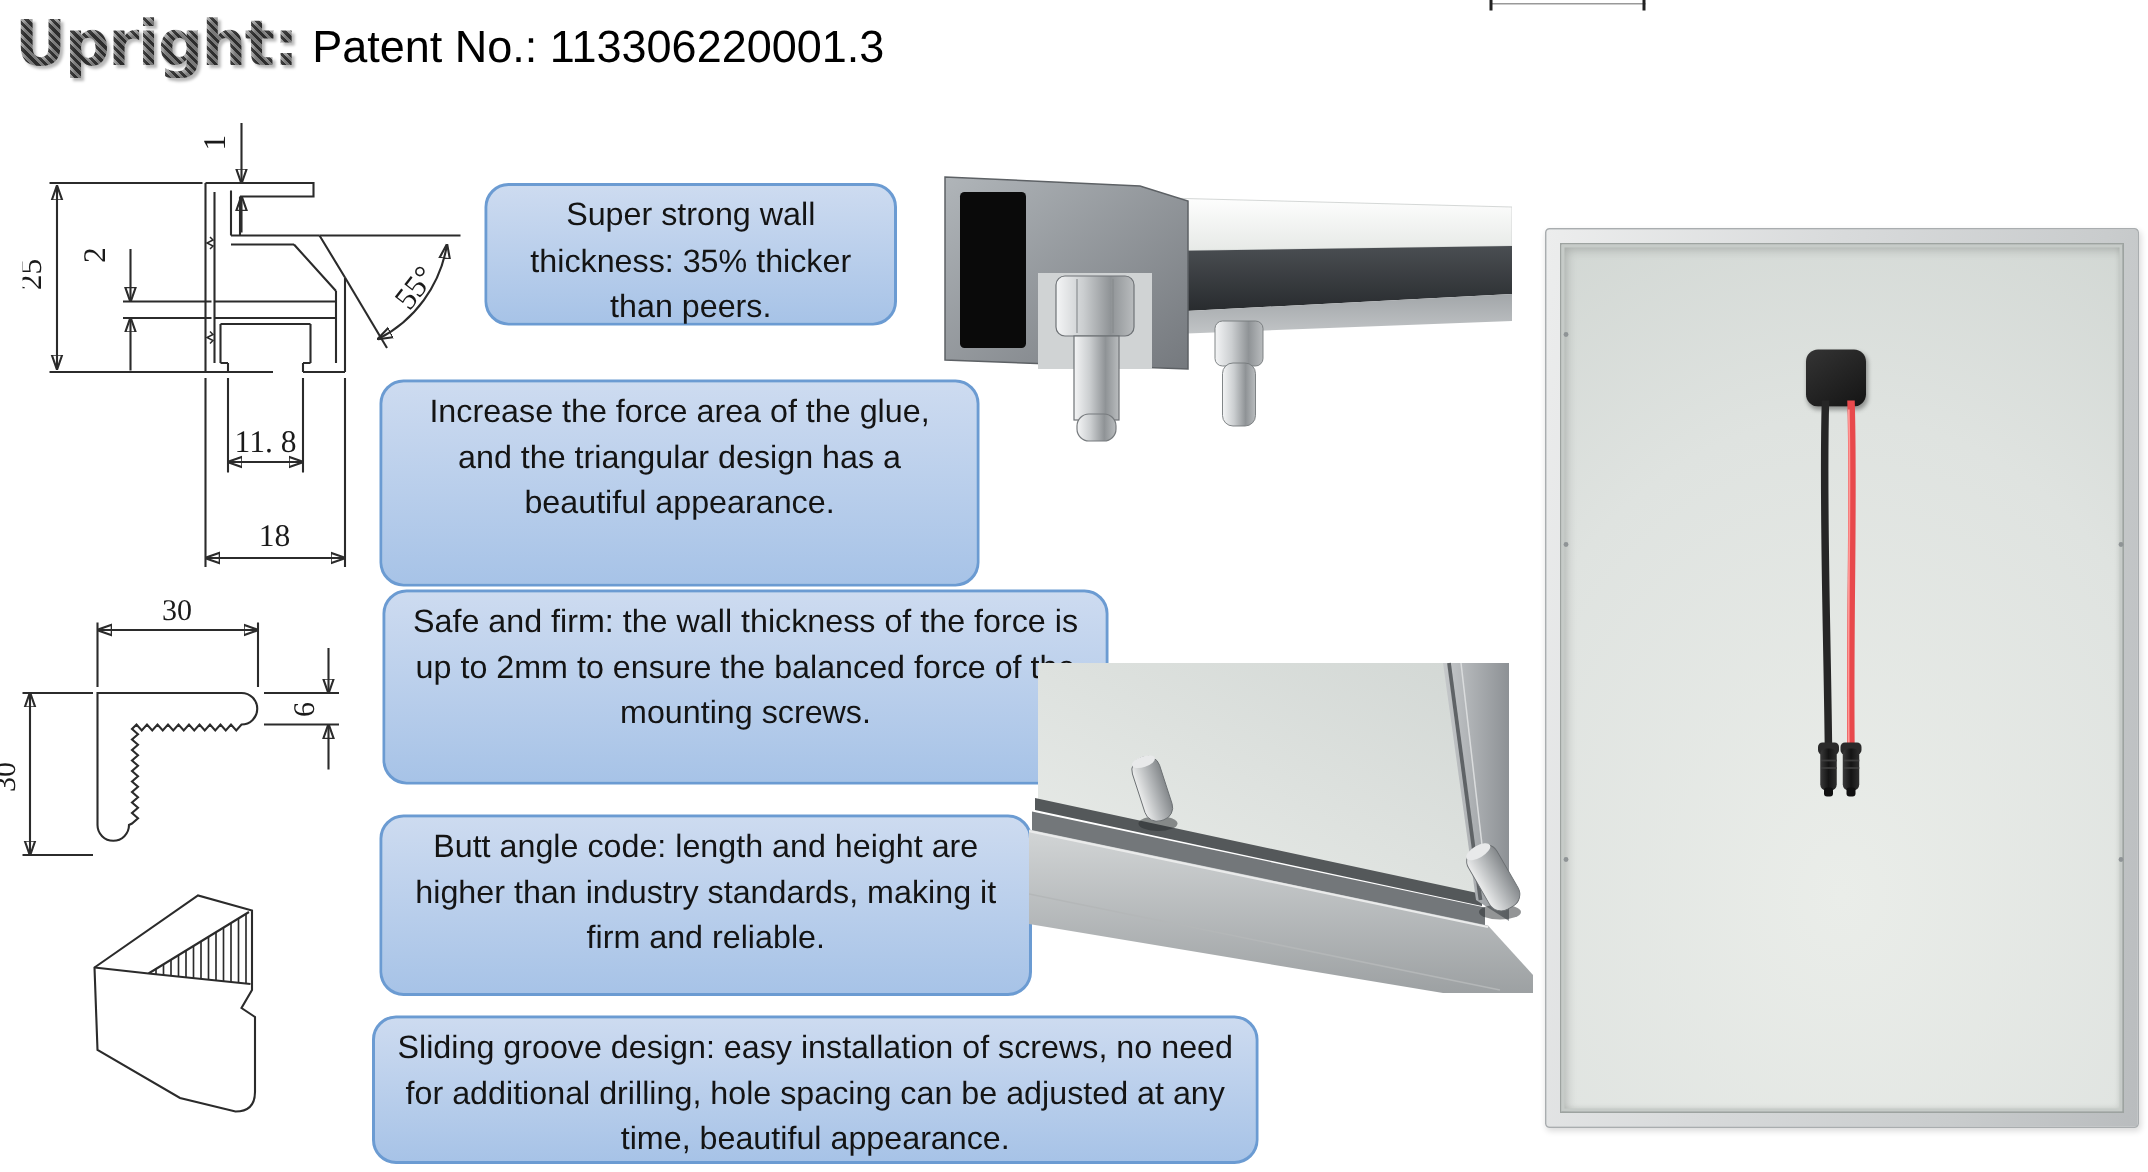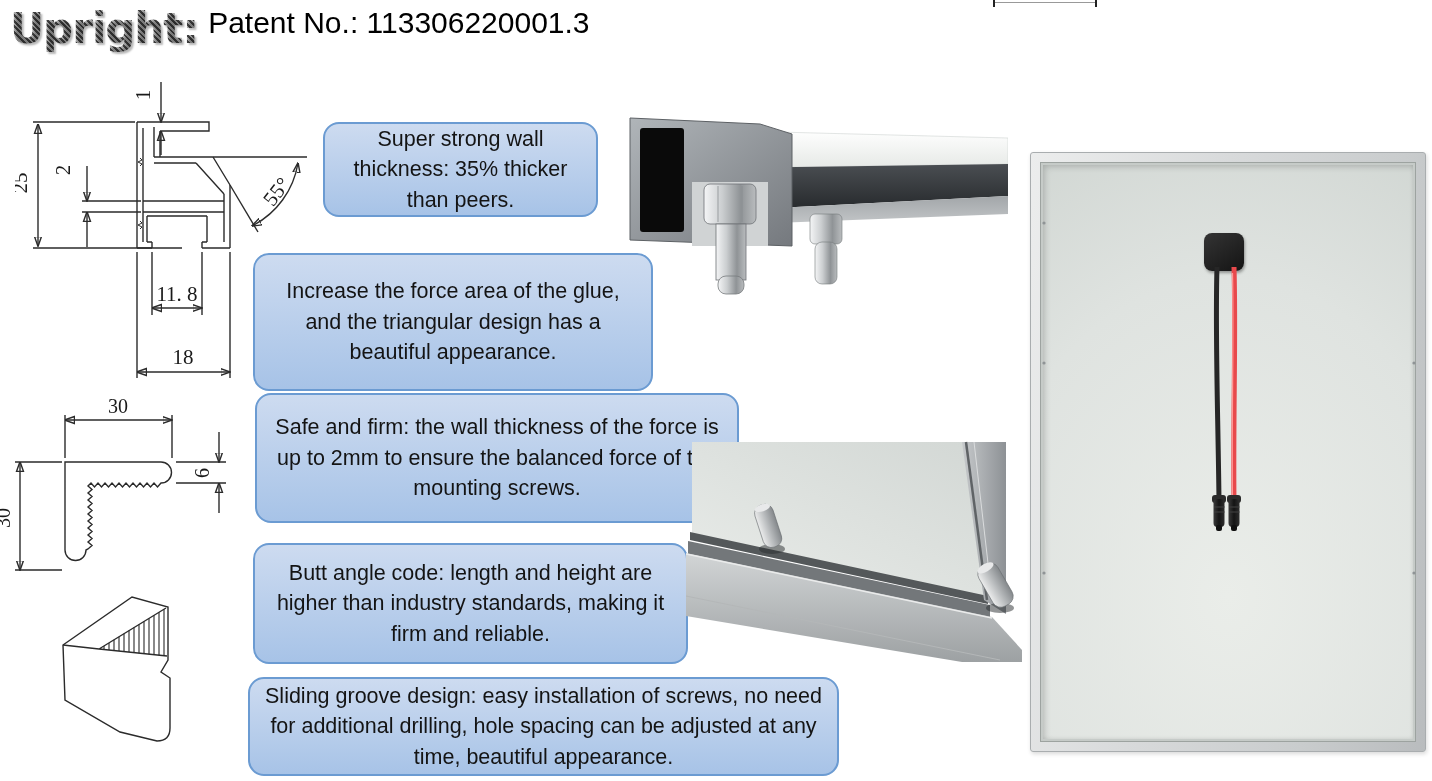--- a/index.html
+++ b/index.html
@@ -1,36 +1,36 @@
 <!DOCTYPE html>
 <html style="--callout-border: #6b9bd2; --callout-top: #cddbf0; --callout-bottom: #a7c3e7; --cable-red: #e8494c; --cable-black: #262626;"><head>
 <meta charset="utf-8">
 <style>
   html,body{margin:0;padding:0;background:#fff;}
   #canvas{position:relative;width:1432px;height:781px;background:#fff;overflow:hidden;
           font-family:"Liberation Sans",sans-serif;}
   .abs{position:absolute;}
 
   
-  #header{left:10px;top:6px;display:flex;align-items:flex-start;gap:10px;}
+  #header{left:10px;top:6px;display:flex;align-items:flex-end;gap:10px;}
   .brand{font-family:"DejaVu Sans",sans-serif;font-weight:800;font-size:42px;line-height:1.1;
          letter-spacing:-1px;
          background:repeating-linear-gradient(45deg,#3f3f3f 0 2px,#a8a8a8 2px 4px);
          -webkit-background-clip:text;background-clip:text;color:transparent;
          text-shadow:2px 2px 2px rgba(0,0,0,0.28);}
   .patent{font-size:30px;color:#000;padding-bottom:3px;}
 
   
   .tickline{left:994px;top:2px;width:103px;height:1px;background:#999;}
   .tick{top:0;width:2px;height:7px;background:#222;}
 
   
   .callout{border:2px solid var(--callout-border,#6b9bd2);border-radius:16px;
            background:linear-gradient(var(--callout-top,#cddbf0),var(--callout-bottom,#a7c3e7));
-           display:flex;align-items:center;justify-content:center;text-align:center;
+           display:flex;align-items:flex-start;justify-content:center;text-align:center;
            font-size:21.5px;line-height:1.42;color:#141414;padding:4px 12px;box-sizing:border-box;}
 
   
   .cad line,.cad path,.cad polyline{stroke:#2b2b2b;stroke-width:1.4;fill:none;}
   .cad text{font-family:"Liberation Serif",serif;fill:#1a1a1a;}
   .dimtext{font-size:21px;}
   .dimtext-sm{font-size:20px;}
 
   
   #panel{left:1030px;top:152px;width:396px;height:600px;border-radius:3px;

